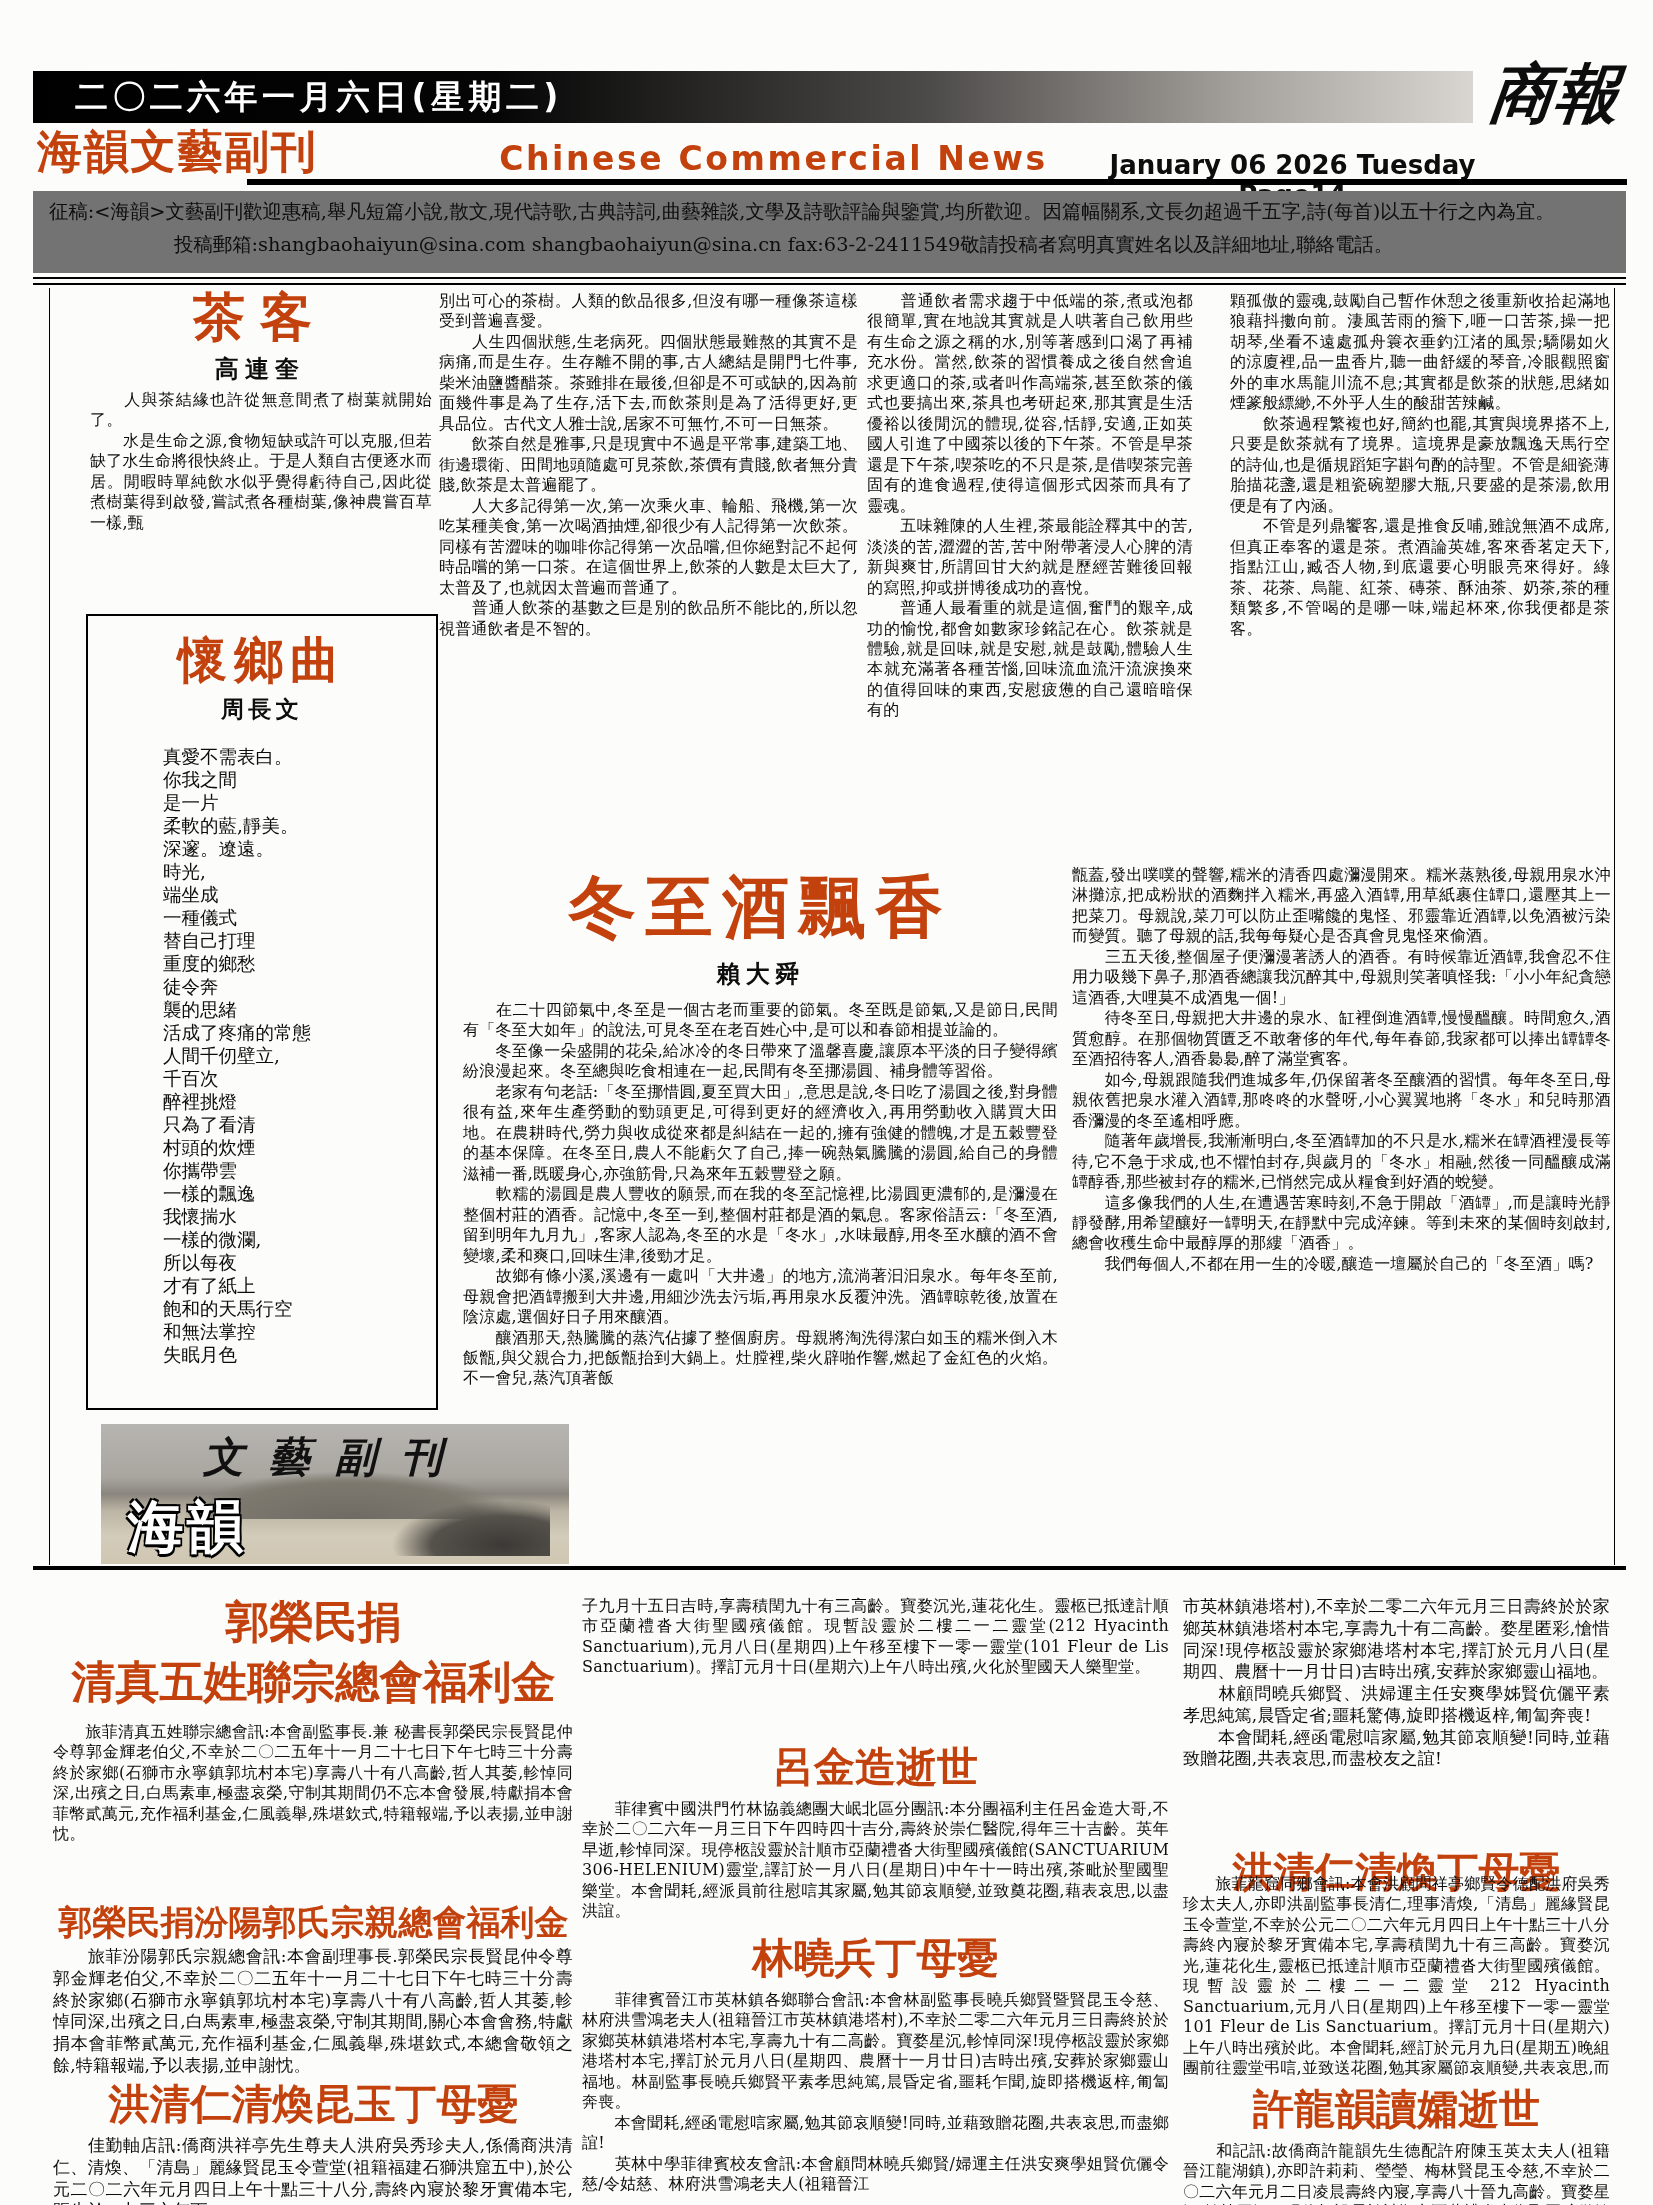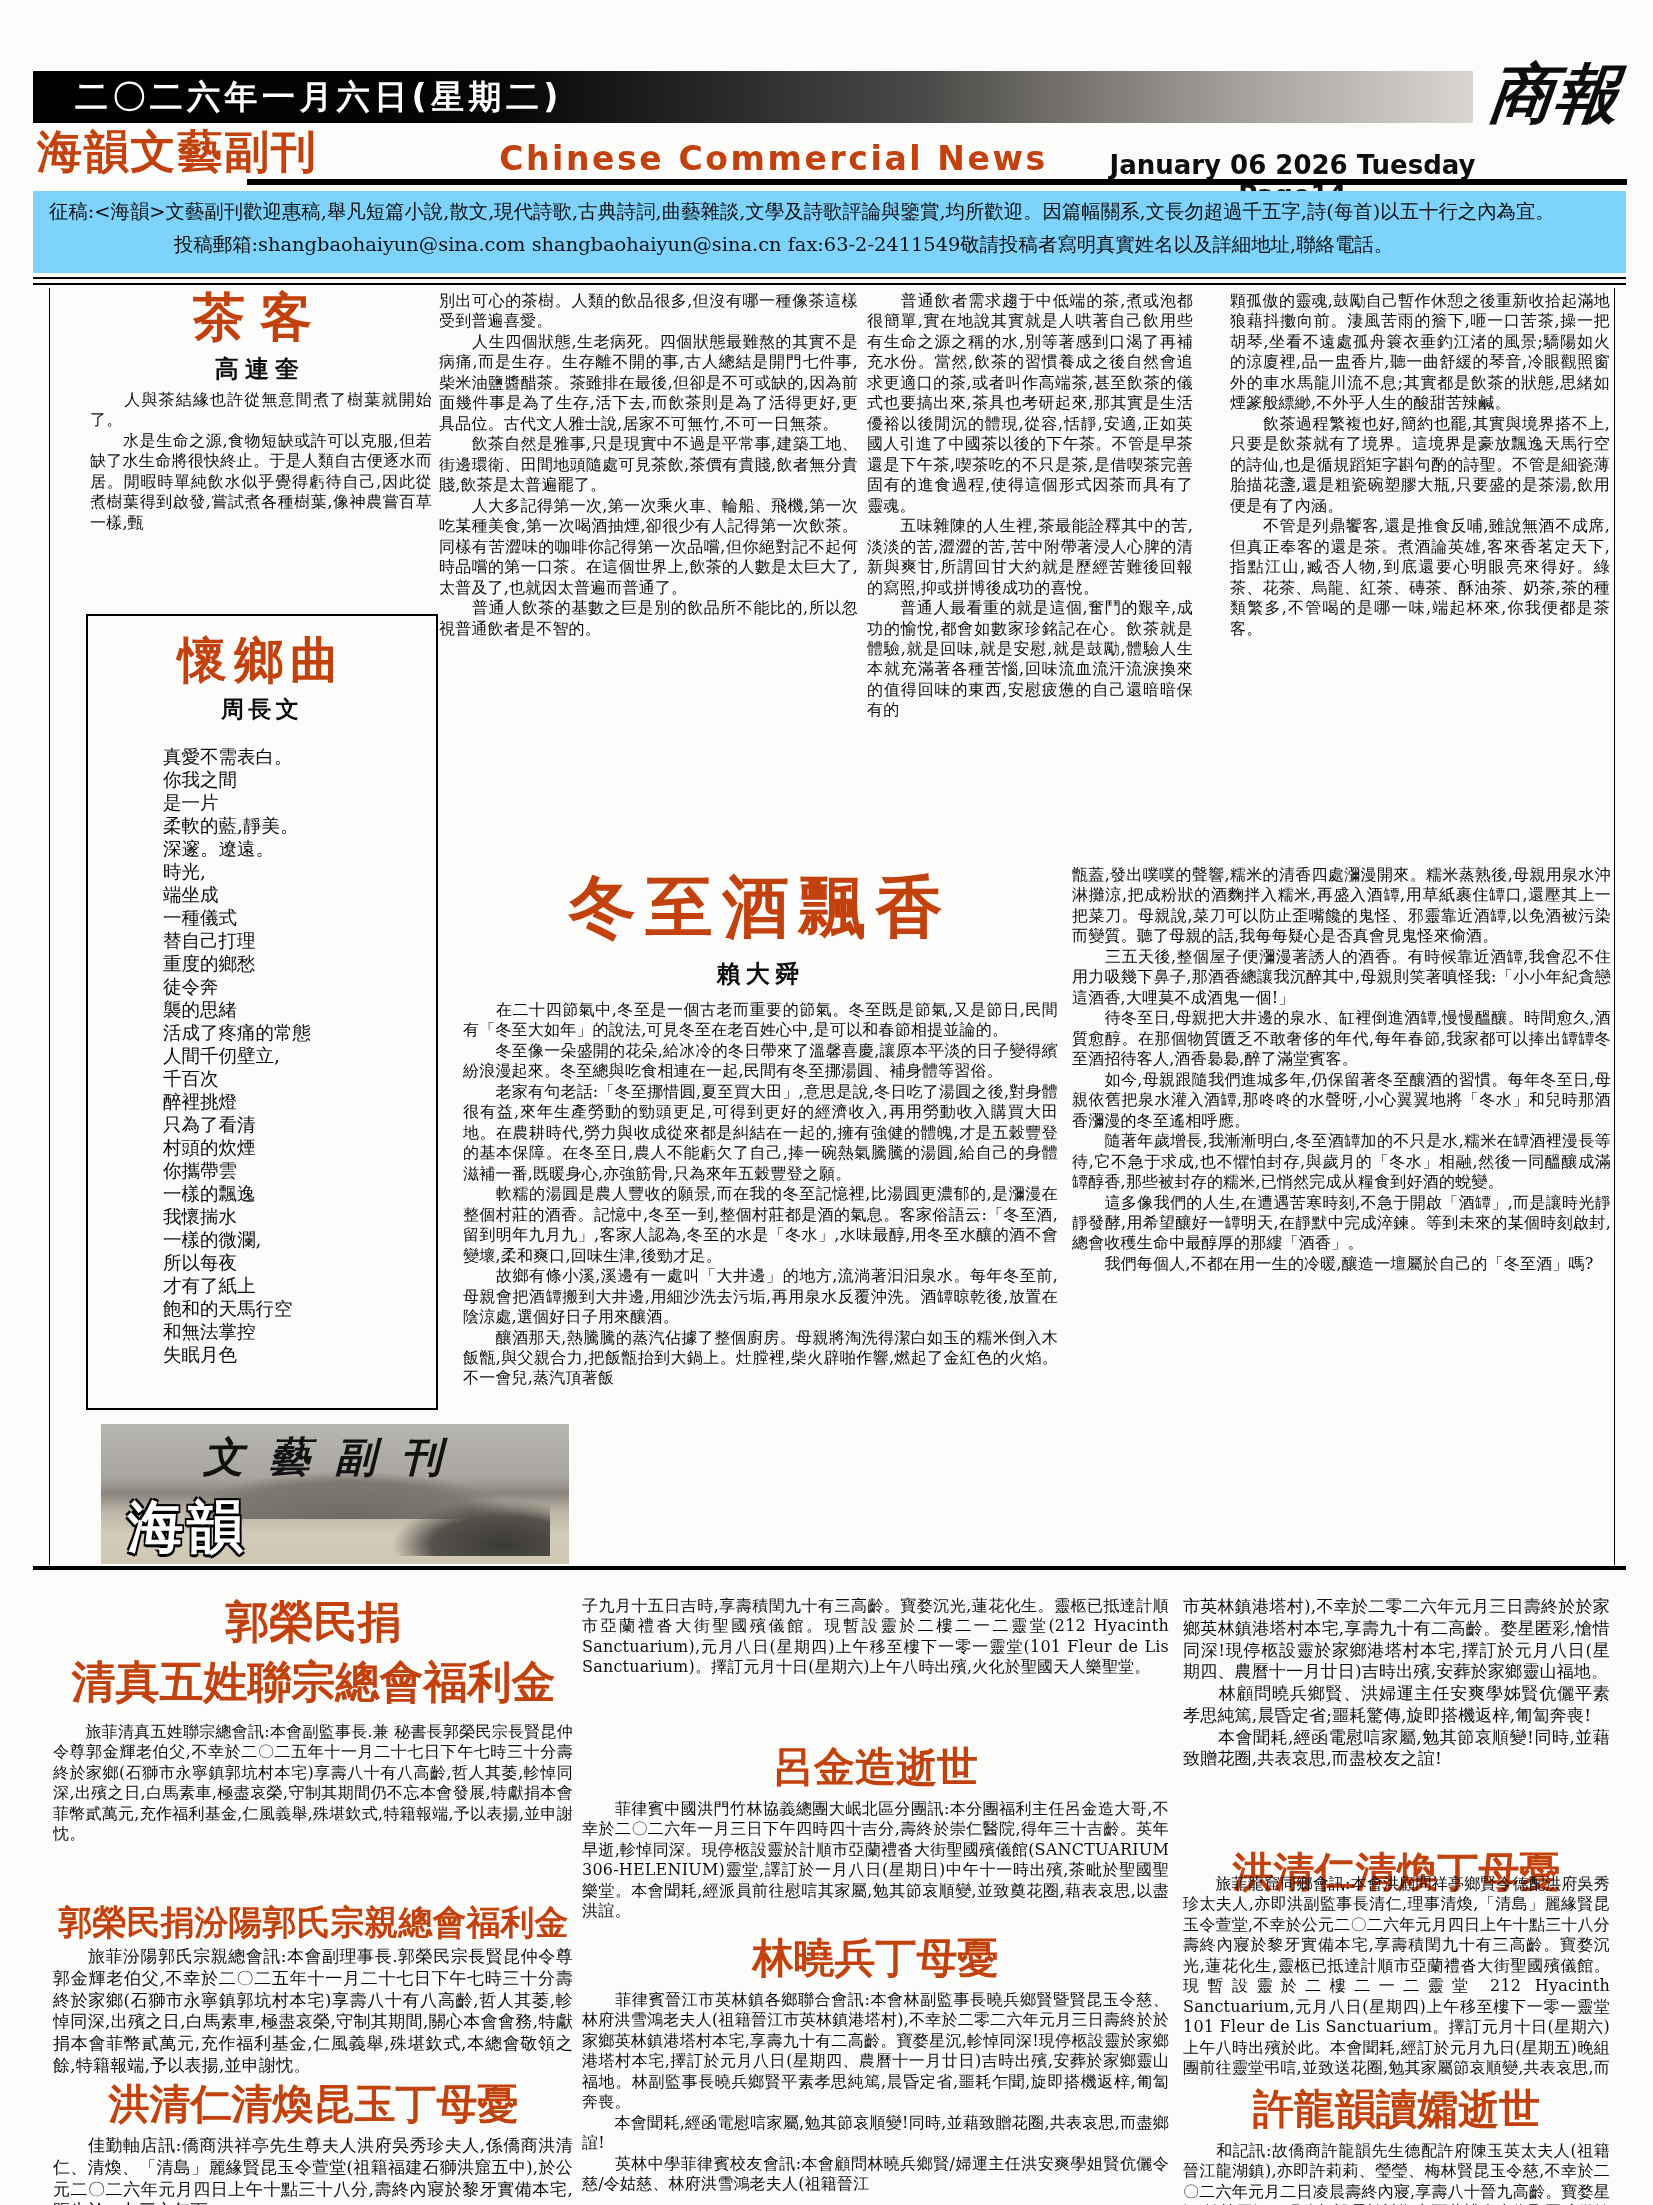--- a/index.html
+++ b/index.html
@@ -9,21 +9,21 @@
   .sans{font-family:"DejaVu Sans","Liberation Sans",sans-serif;}
   .hl{font-family:"DejaVu Sans","Liberation Sans",sans-serif;font-weight:700;
       text-align:center;color:#c2410c;line-height:1.06;}
   .body-txt{font-size:16px;line-height:1.28;text-align:justify;white-space:pre-line;
             overflow:hidden;letter-spacing:0.2px;}
   .byline{text-align:center;font-weight:700;}
   .pre{white-space:pre-line;}
   .dateband{background:linear-gradient(90deg,#000 0%,#050505 32%,#4c4a48 62%,#a5a29d 84%,#d9d6d1 100%);}
   .brand{font-style:italic;font-weight:700;transform:skewX(-6deg);}
   .rule{background:#000;}
-  .noticebar{background:#7dd3fc;}
+  .noticebar{background:#737373;}
   .poeming{border:2.2px solid #000;}
   .photo{background:linear-gradient(180deg,#b7b5b1 0%,#a9a6a0 38%,#8a867e 50%,#bcb4a4 62%,#d3ccba 80%,#cfc6b2 100%);overflow:hidden;}
   .hill{position:absolute;left:18%;top:34%;width:70%;height:34%;background:radial-gradient(ellipse at 50% 100%,#6f6b63 0%,#7d796f 55%,transparent 72%);}
   .rocks{position:absolute;right:4%;bottom:6%;width:34%;height:40%;background:radial-gradient(ellipse at 70% 80%,#3c3a36 0%,#55524c 45%,transparent 70%);}
   .wordmark{color:#fff;font-weight:700;
     text-shadow:1.8px 1.8px 0 #000,-1.8px 1.8px 0 #000,1.8px -1.8px 0 #000,-1.8px -1.8px 0 #000,0 2.6px 0 #000;}
 </style>
 </head>
 <body>
 

